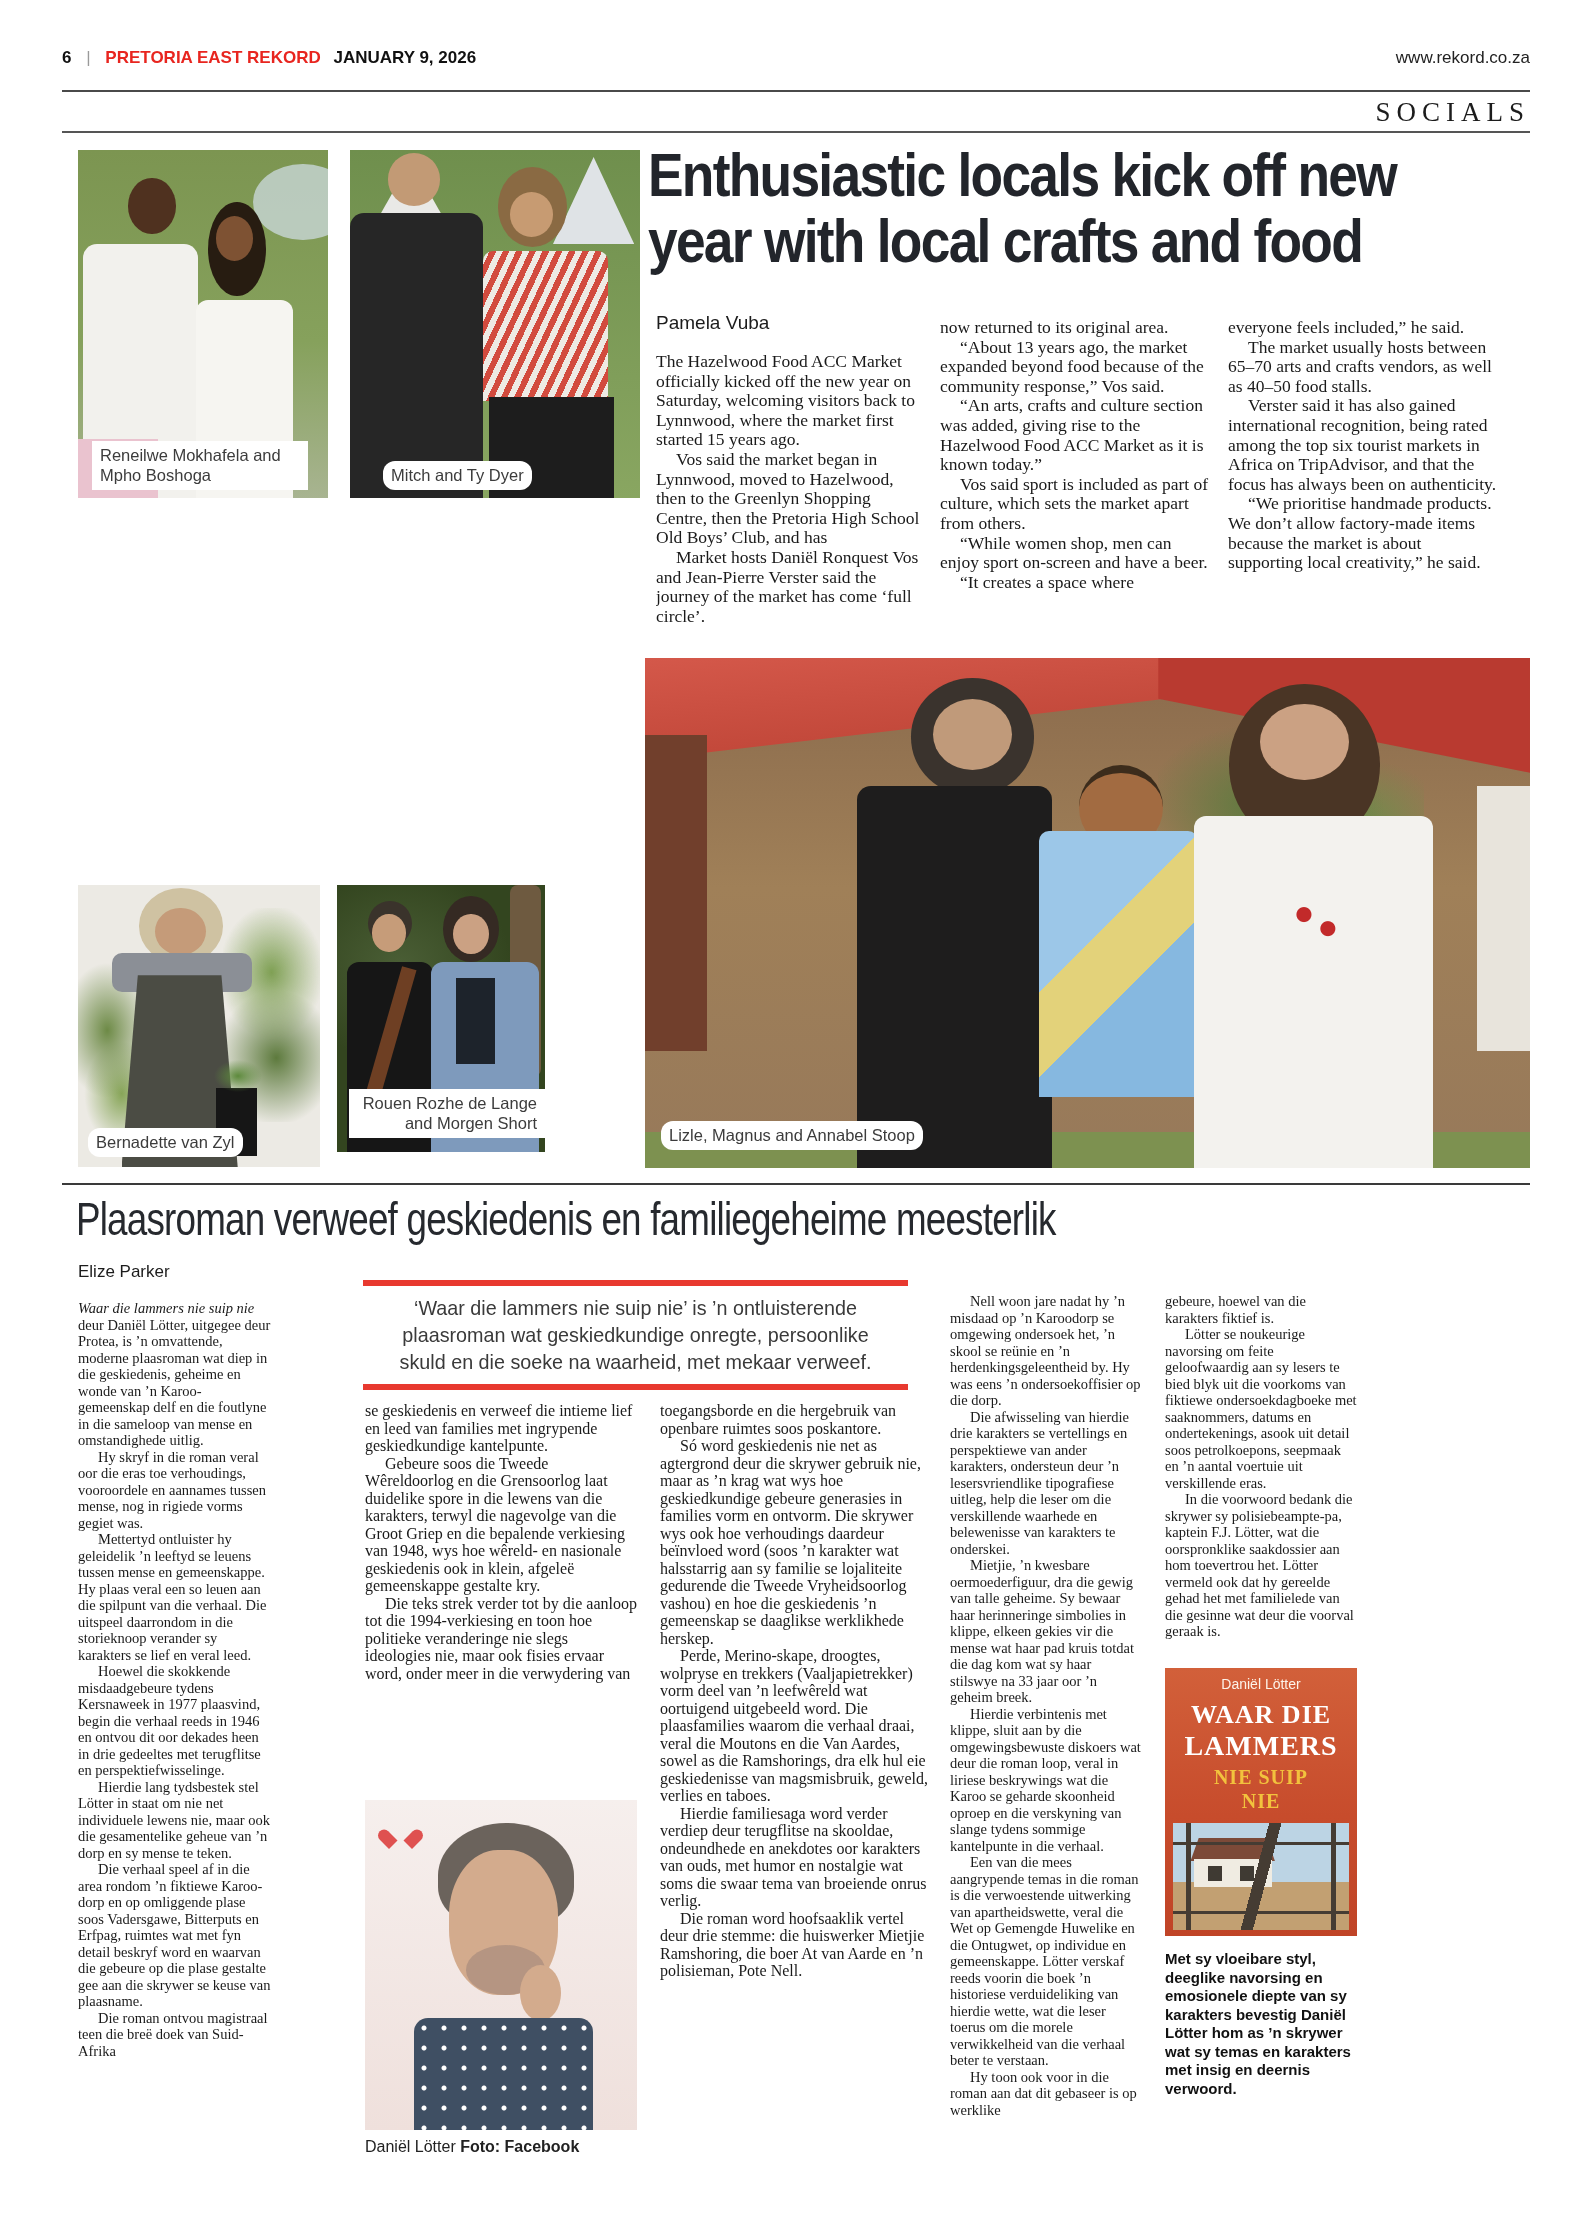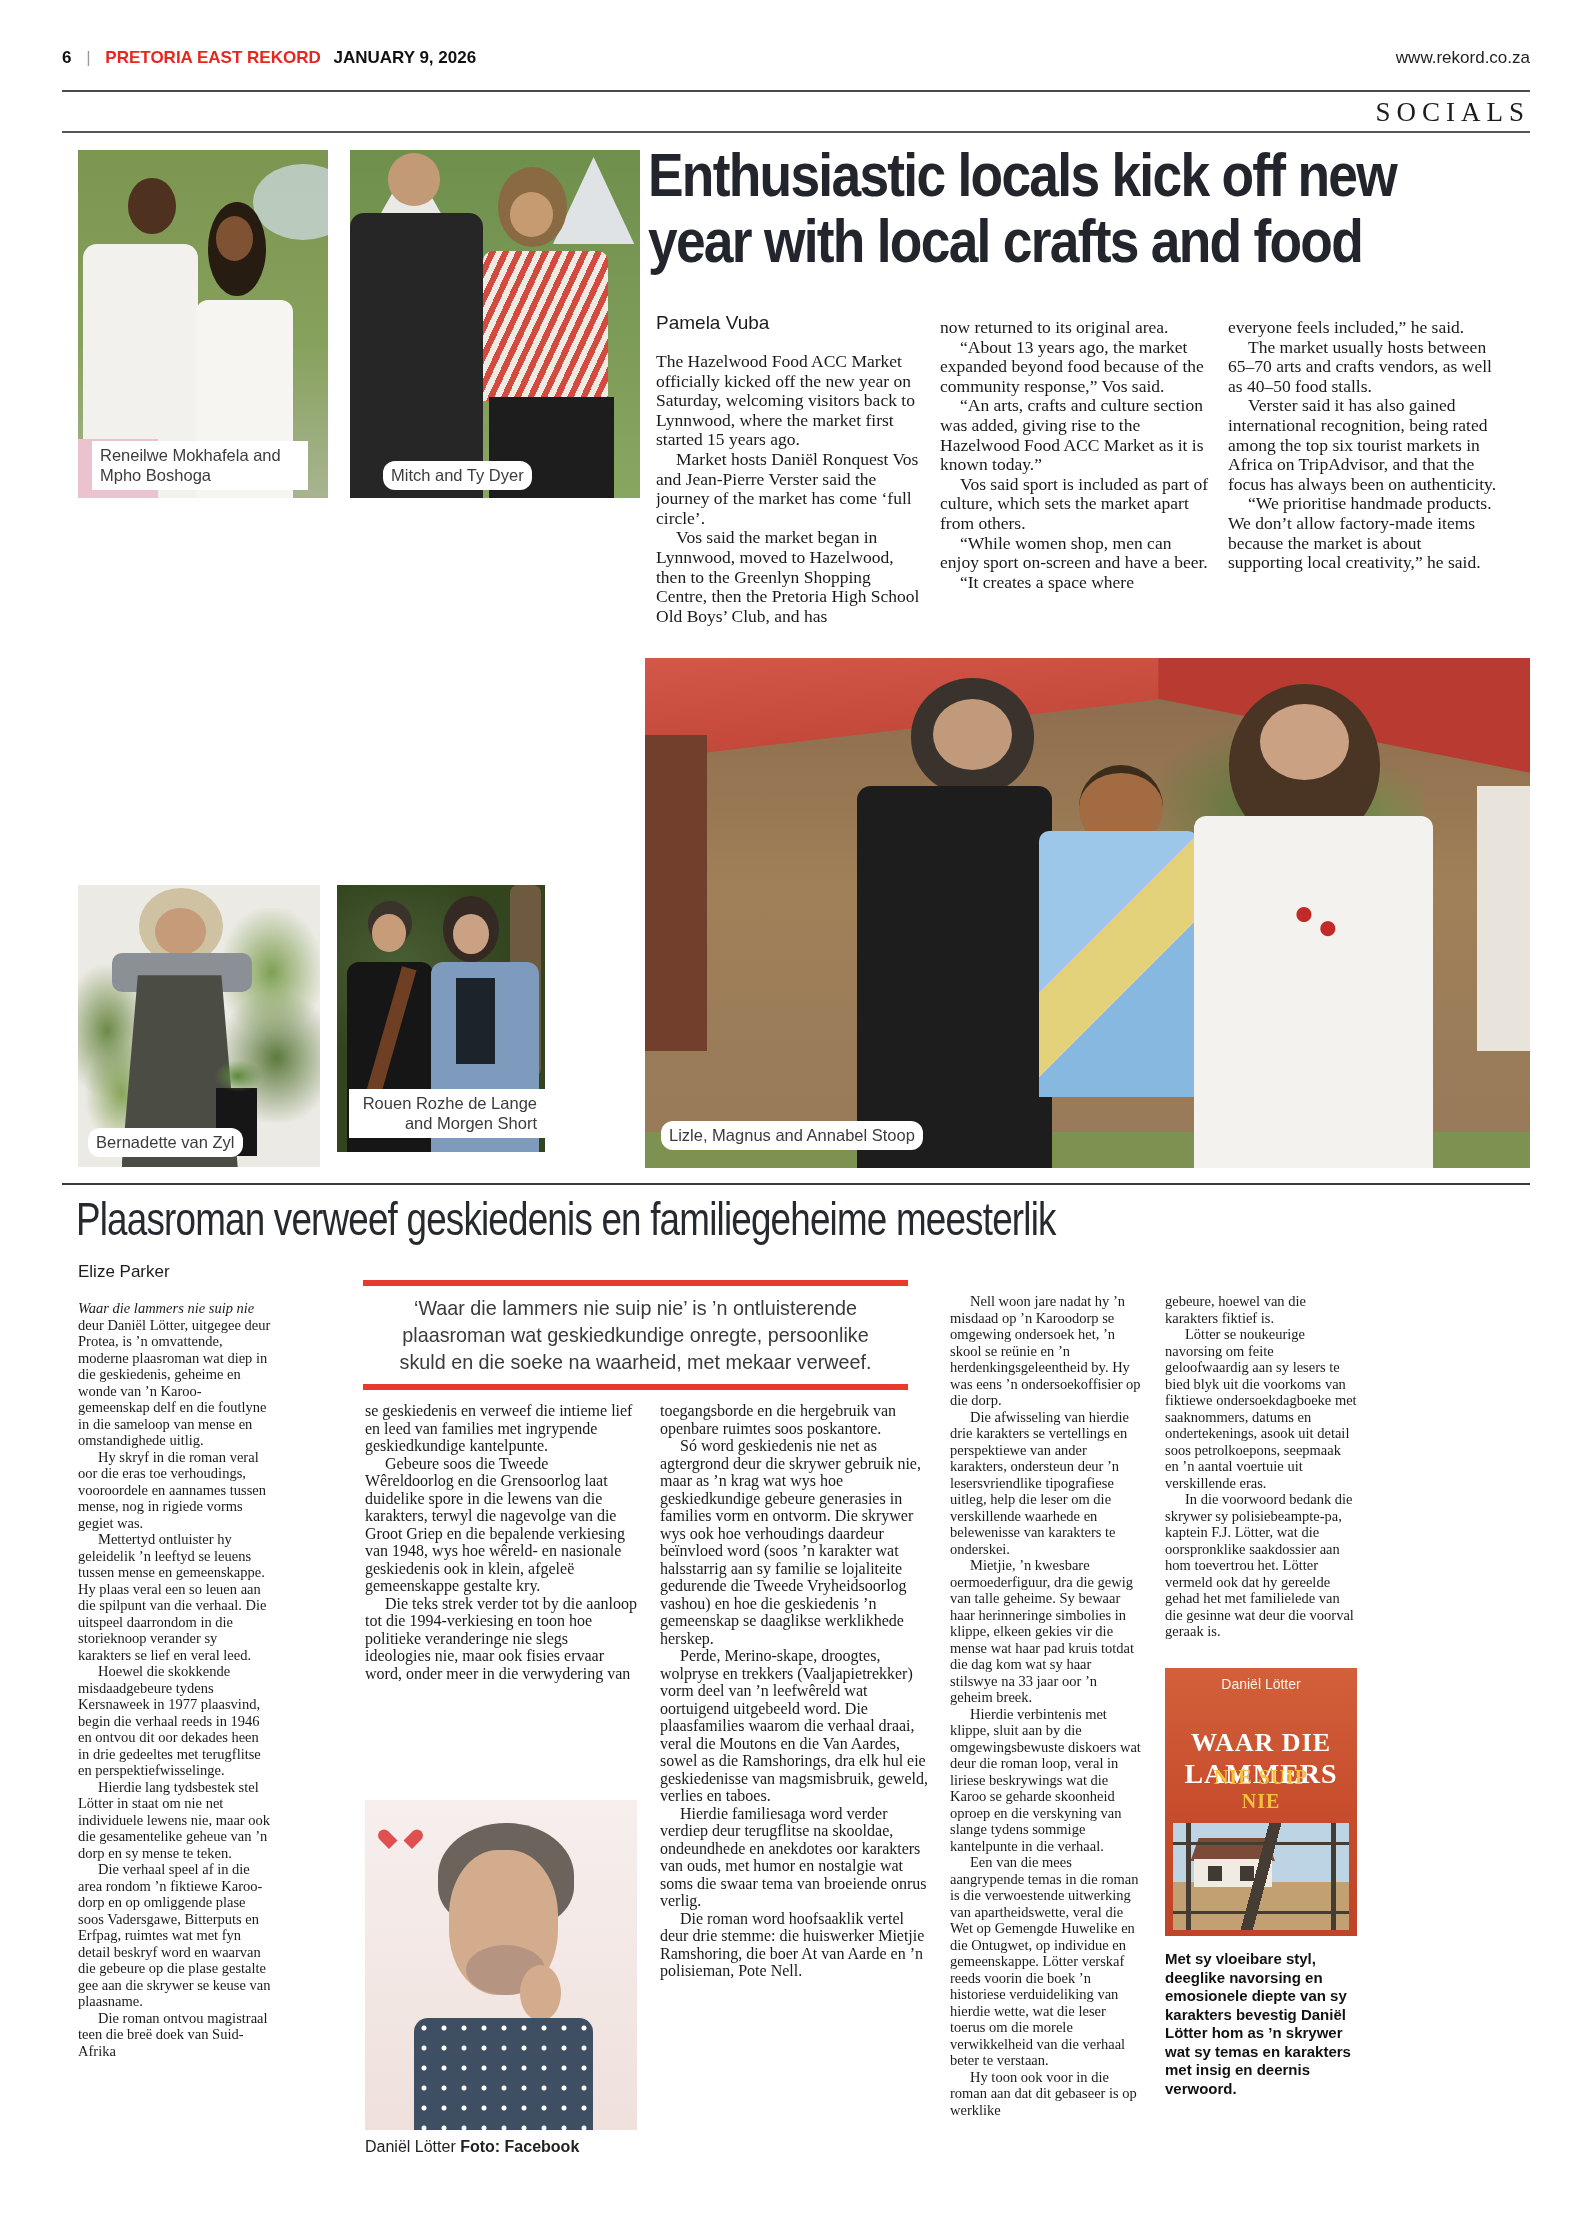--- a/index.html
+++ b/index.html
@@ -45,21 +45,21 @@
   .rd{border-radius:50%;}
   .lcap{position:absolute;left:365px;top:2138px;width:272px;font-family:"Liberation Sans",sans-serif;
         font-size:16px;color:#222;}
   .lcap b{font-weight:700;}
   
   .cover{position:absolute;left:1165px;top:1668px;width:192px;height:268px;
          background:linear-gradient(180deg,#d2603a 0%,#c74c2c 55%,#c04427 100%);overflow:hidden;}
   .cov-auth{position:absolute;left:0;top:8px;width:100%;text-align:center;
             font-family:"Liberation Sans",sans-serif;font-size:14px;color:#fdf3e9;}
   .cov-t{position:absolute;left:0;width:100%;text-align:center;font-family:"Liberation Serif",serif;
-         font-weight:700;color:#fff;letter-spacing:1px;margin-top:28px;}
+         font-weight:700;color:#fff;letter-spacing:1px;}
   .cov-s{position:absolute;left:0;width:100%;text-align:center;font-family:"Liberation Serif",serif;
          font-weight:700;color:#f2c23d;letter-spacing:1px;}
   .scene{position:absolute;left:4%;bottom:6px;width:92%;height:40%;
          background:linear-gradient(180deg,#bcd4e4 0 55%,#c2a072 55% 100%);}
   .fence{position:absolute;inset:0;background:
      linear-gradient(#453c33,#453c33) no-repeat 8% 0/5px 100%,
      linear-gradient(#453c33,#453c33) no-repeat 92% 0/5px 100%,
      linear-gradient(#453c33,#453c33) no-repeat 0 18%/100% 3px,
      linear-gradient(#453c33,#453c33) no-repeat 0 85%/100% 3px,
      linear-gradient(105deg,transparent 47%,#453c33 47% 53%,transparent 53%);}
@@ -89,22 +89,22 @@
   <div class="rule" style="left:62px;top:131px;width:1468px;background:#555;"></div>
 
   <div class="h1">
     <div>Enthusiastic locals kick off new</div>
     <div>year with local crafts and food</div>
   </div>
   <div class="byline1">Pamela Vuba</div>
 
   <div class="col a1" style="left:656px;top:352px;width:270px;height:300px;">
     <p>The Hazelwood Food ACC Market officially kicked off the new year on Saturday, welcoming visitors back to Lynnwood, where the market first started 15 years ago.</p>
+    <p class="ind">Vos said the market began in Lynnwood, moved to Hazelwood, then to the Greenlyn Shopping Centre, then the Pretoria High School Old Boys’ Club, and has</p>
     <p class="ind">Market hosts Daniël Ronquest Vos and Jean-Pierre Verster said the journey of the market has come ‘full circle’.</p>
-    <p class="ind">Vos said the market began in Lynnwood, moved to Hazelwood, then to the Greenlyn Shopping Centre, then the Pretoria High School Old Boys’ Club, and has</p>
   </div>
   <div class="col a1" style="left:940px;top:318px;width:272px;height:336px;">
     <p>now returned to its original area.</p>
     <p class="ind">“About 13 years ago, the market expanded beyond food because of the community response,” Vos said.</p>
     <p class="ind">“An arts, crafts and culture section was added, giving rise to the Hazelwood Food ACC Market as it is known today.”</p>
     <p class="ind">Vos said sport is included as part of culture, which sets the market apart from others.</p>
     <p class="ind">“While women shop, men can enjoy sport on-screen and have a beer.</p>
     <p class="ind">“It creates a space where</p>
   </div>
   <div class="col a1" style="left:1228px;top:318px;width:272px;height:336px;">

